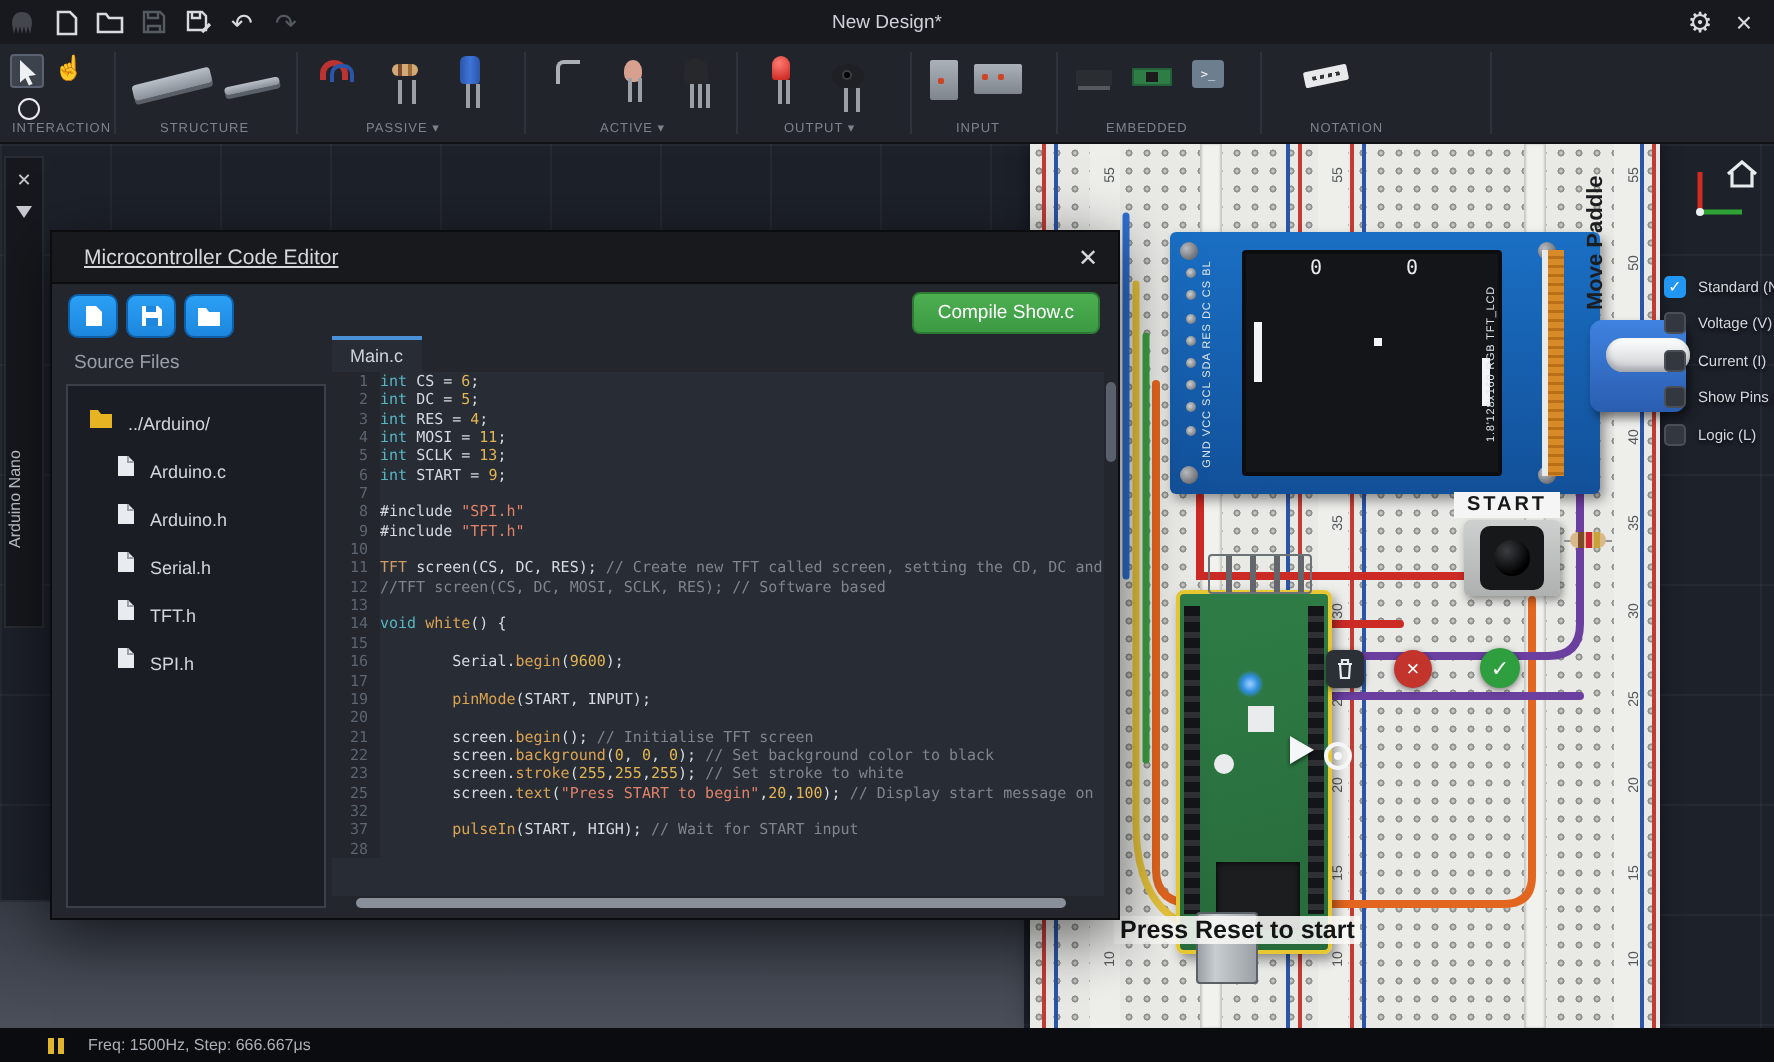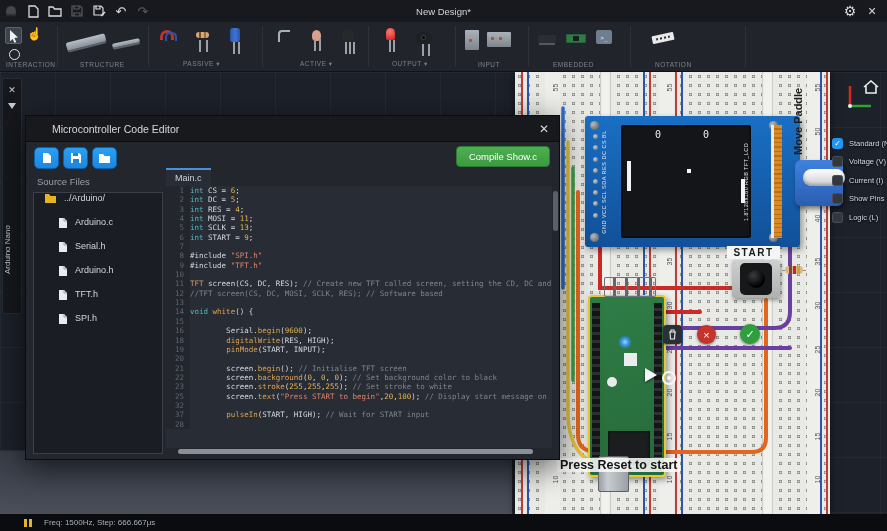--- a/index.html
+++ b/index.html
@@ -126,27 +126,27 @@
 
   
   .lefttab { position:absolute; left:2px; top:6px; width:20px; height:236px; background:#16181d; border:1px solid #272b33; z-index:8; }
   .lefttab .x { display:block; text-align:center; color:#c9cdd3; font-size:9px; margin-top:6px; }
   .lefttab .tri { display:block; margin:8px auto 0; width:0; height:0; border-top:6px solid #c9cdd3; border-left:4px solid transparent; border-right:4px solid transparent; }
   .lefttab .vtext { position:absolute; left:0; right:0; bottom:8px; height:110px; color:#c3c7cd; font-size:8px; writing-mode:vertical-rl; transform:rotate(180deg); text-align:center; white-space:nowrap; }
 
   
   .editor { position:absolute; left:25px; top:115px; width:535px; height:345px; background:#23262d; border:1px solid #0b0c0f; box-shadow:0 8px 30px rgba(0,0,0,.6); z-index:10; }
   .ed-title { position:absolute; left:0; top:0; right:0; height:26px; background:#17191d; border-bottom:1px solid #0b0c0f; display:flex; align-items:center; }
-  .ed-title .t { color:#d4d8dd; font-size:10.5px; margin-left:26px; }
+  .ed-title .t { color:#d4d8dd; font-size:10.5px; margin-left:16px;text-decoration:underline; }
   .ed-title .x { position:absolute; right:10px; color:#d4d8dd; font-size:12px; }
   .ed-btn { position:absolute; top:31px; width:25px; height:22px; background:linear-gradient(180deg,#2aa0f5,#1d86dd); border:1px solid #0d5fa8; border-radius:5px; display:flex; align-items:center; justify-content:center; }
   .compile { position:absolute; right:9px; top:30px; height:21px; padding:0 12px; background:linear-gradient(180deg,#4caf50,#3c9a42); border:1px solid #2c7a33; border-radius:4px; color:#fff; font-size:9.5px; line-height:19px; }
   .src-label { position:absolute; left:11px; top:60px; color:#9aa0a9; font-size:9.5px; }
   .filebox { position:absolute; left:7px; top:76px; width:130px; height:262px; background:#1a1d23; border:1px solid #3a3f48; }
-  .f-item { display:flex; align-items:flex-start; height:24px; color:#d2d6dc; font-size:9px; }
+  .f-item { display:flex; align-items:flex-end; height:24px; color:#d2d6dc; font-size:9px; }
   .f-item .ic { margin:0 7px 0 10px; flex:none; }
   .f-item.child .ic { margin-left:24px; }
   .tabbar { position:absolute; left:140px; top:52px; right:6px; height:18px; }
   .tab { position:absolute; left:0; top:0; height:18px; padding:0 9px; background:#282c34; border-top:2px solid #4a90d9; color:#d0d4db; font-size:9px; line-height:16px; }
   .codebox { position:absolute; left:140px; top:70px; width:389px; height:262px; background:#282c34; overflow:hidden; font-family:"DejaVu Sans Mono",monospace; font-size:7.5px; }
   .code-line { display:flex; height:9.35px; line-height:9.35px; white-space:pre; }
   .code-line .ln { width:24px; flex:none; text-align:right; padding-right:6px; color:#5c6570; background:#23262d; }
   .code-line .cl { flex:1; overflow:hidden; }
   .tok-k { color:#56b6c2; } .tok-p { color:#d7dae0; } .tok-n { color:#e2b552; }
   .tok-s { color:#e0826a; } .tok-c { color:#7f848e; } .tok-f { color:#dca452; } .tok-t { color:#d19a66; }
@@ -528,28 +528,28 @@
               <path d="M1 1 h5 l3 3 v7 h-8 z" fill="#e9ecef"></path>
               <path d="M6 1 v3 h3" fill="none" stroke="#9aa0a6"></path>
             </svg></span>
           <span>Arduino.c</span>
         </div>
         <div class="f-item child">
           <span class="ic"><svg width="10" height="12" viewBox="0 0 10 12">
               <path d="M1 1 h5 l3 3 v7 h-8 z" fill="#e9ecef"></path>
               <path d="M6 1 v3 h3" fill="none" stroke="#9aa0a6"></path>
             </svg></span>
-          <span>Serial.h</span>
+          <span>Arduino.h</span>
         </div>
         <div class="f-item child">
           <span class="ic"><svg width="10" height="12" viewBox="0 0 10 12">
               <path d="M1 1 h5 l3 3 v7 h-8 z" fill="#e9ecef"></path>
               <path d="M6 1 v3 h3" fill="none" stroke="#9aa0a6"></path>
             </svg></span>
-          <span>Arduino.h</span>
+          <span>Serial.h</span>
         </div>
         <div class="f-item child">
           <span class="ic"><svg width="10" height="12" viewBox="0 0 10 12">
               <path d="M1 1 h5 l3 3 v7 h-8 z" fill="#e9ecef"></path>
               <path d="M6 1 v3 h3" fill="none" stroke="#9aa0a6"></path>
             </svg></span>
           <span>TFT.h</span>
         </div>
         <div class="f-item child">
           <span class="ic"><svg width="10" height="12" viewBox="0 0 10 12">
@@ -573,21 +573,21 @@
         <div class="code-line"><span class="ln">7</span><span class="cl"></span></div>
         <div class="code-line"><span class="ln">8</span><span class="cl"><span class="tok-p">#include </span><span class="tok-s">"SPI.h"</span></span></div>
         <div class="code-line"><span class="ln">9</span><span class="cl"><span class="tok-p">#include </span><span class="tok-s">"TFT.h"</span></span></div>
         <div class="code-line"><span class="ln">10</span><span class="cl"></span></div>
         <div class="code-line"><span class="ln">11</span><span class="cl"><span class="tok-t">TFT </span><span class="tok-p">screen(CS, DC, RES); </span><span class="tok-c">// Create new TFT called screen, setting the CD, DC and RES</span></span></div>
         <div class="code-line"><span class="ln">12</span><span class="cl"><span class="tok-c">//TFT screen(CS, DC, MOSI, SCLK, RES); // Software based</span></span></div>
         <div class="code-line"><span class="ln">13</span><span class="cl"></span></div>
         <div class="code-line"><span class="ln">14</span><span class="cl"><span class="tok-k">void </span><span class="tok-f">white</span><span class="tok-p">() {</span></span></div>
         <div class="code-line"><span class="ln">15</span><span class="cl"></span></div>
         <div class="code-line"><span class="ln">16</span><span class="cl"><span class="tok-p">        Serial.</span><span class="tok-f">begin</span><span class="tok-p">(</span><span class="tok-n">9600</span><span class="tok-p">);</span></span></div>
-        <div class="code-line"><span class="ln">18</span><span class="cl"><span class="tok-p">        </span><span class="tok-f">digitalWrite</span><span class="tok-p">(RES, HIGH);</span></span></div>
+        <div class="code-line"><span class="ln">17</span><span class="cl"></span></div>
         <div class="code-line"><span class="ln">19</span><span class="cl"><span class="tok-p">        </span><span class="tok-f">pinMode</span><span class="tok-p">(START, INPUT);</span></span></div>
         <div class="code-line"><span class="ln">20</span><span class="cl"></span></div>
         <div class="code-line"><span class="ln">21</span><span class="cl"><span class="tok-p">        screen.</span><span class="tok-f">begin</span><span class="tok-p">(); </span><span class="tok-c">// Initialise TFT screen</span></span></div>
         <div class="code-line"><span class="ln">22</span><span class="cl"><span class="tok-p">        screen.</span><span class="tok-f">background</span><span class="tok-p">(</span><span class="tok-n">0</span><span class="tok-p">, </span><span class="tok-n">0</span><span class="tok-p">, </span><span class="tok-n">0</span><span class="tok-p">); </span><span class="tok-c">// Set background color to black</span></span></div>
         <div class="code-line"><span class="ln">23</span><span class="cl"><span class="tok-p">        screen.</span><span class="tok-f">stroke</span><span class="tok-p">(</span><span class="tok-n">255</span><span class="tok-p">,</span><span class="tok-n">255</span><span class="tok-p">,</span><span class="tok-n">255</span><span class="tok-p">); </span><span class="tok-c">// Set stroke to white</span></span></div>
         <div class="code-line"><span class="ln">25</span><span class="cl"><span class="tok-p">        screen.</span><span class="tok-f">text</span><span class="tok-p">(</span><span class="tok-s">"Press START to begin"</span><span class="tok-p">,</span><span class="tok-n">20</span><span class="tok-p">,</span><span class="tok-n">100</span><span class="tok-p">); </span><span class="tok-c">// Display start message on screen</span></span></div>
         <div class="code-line"><span class="ln">32</span><span class="cl"></span></div>
         <div class="code-line"><span class="ln">37</span><span class="cl"><span class="tok-p">        </span><span class="tok-f">pulseIn</span><span class="tok-p">(START, HIGH); </span><span class="tok-c">// Wait for START input</span></span></div>
         <div class="code-line"><span class="ln">28</span><span class="cl"></span></div>
       </div>

